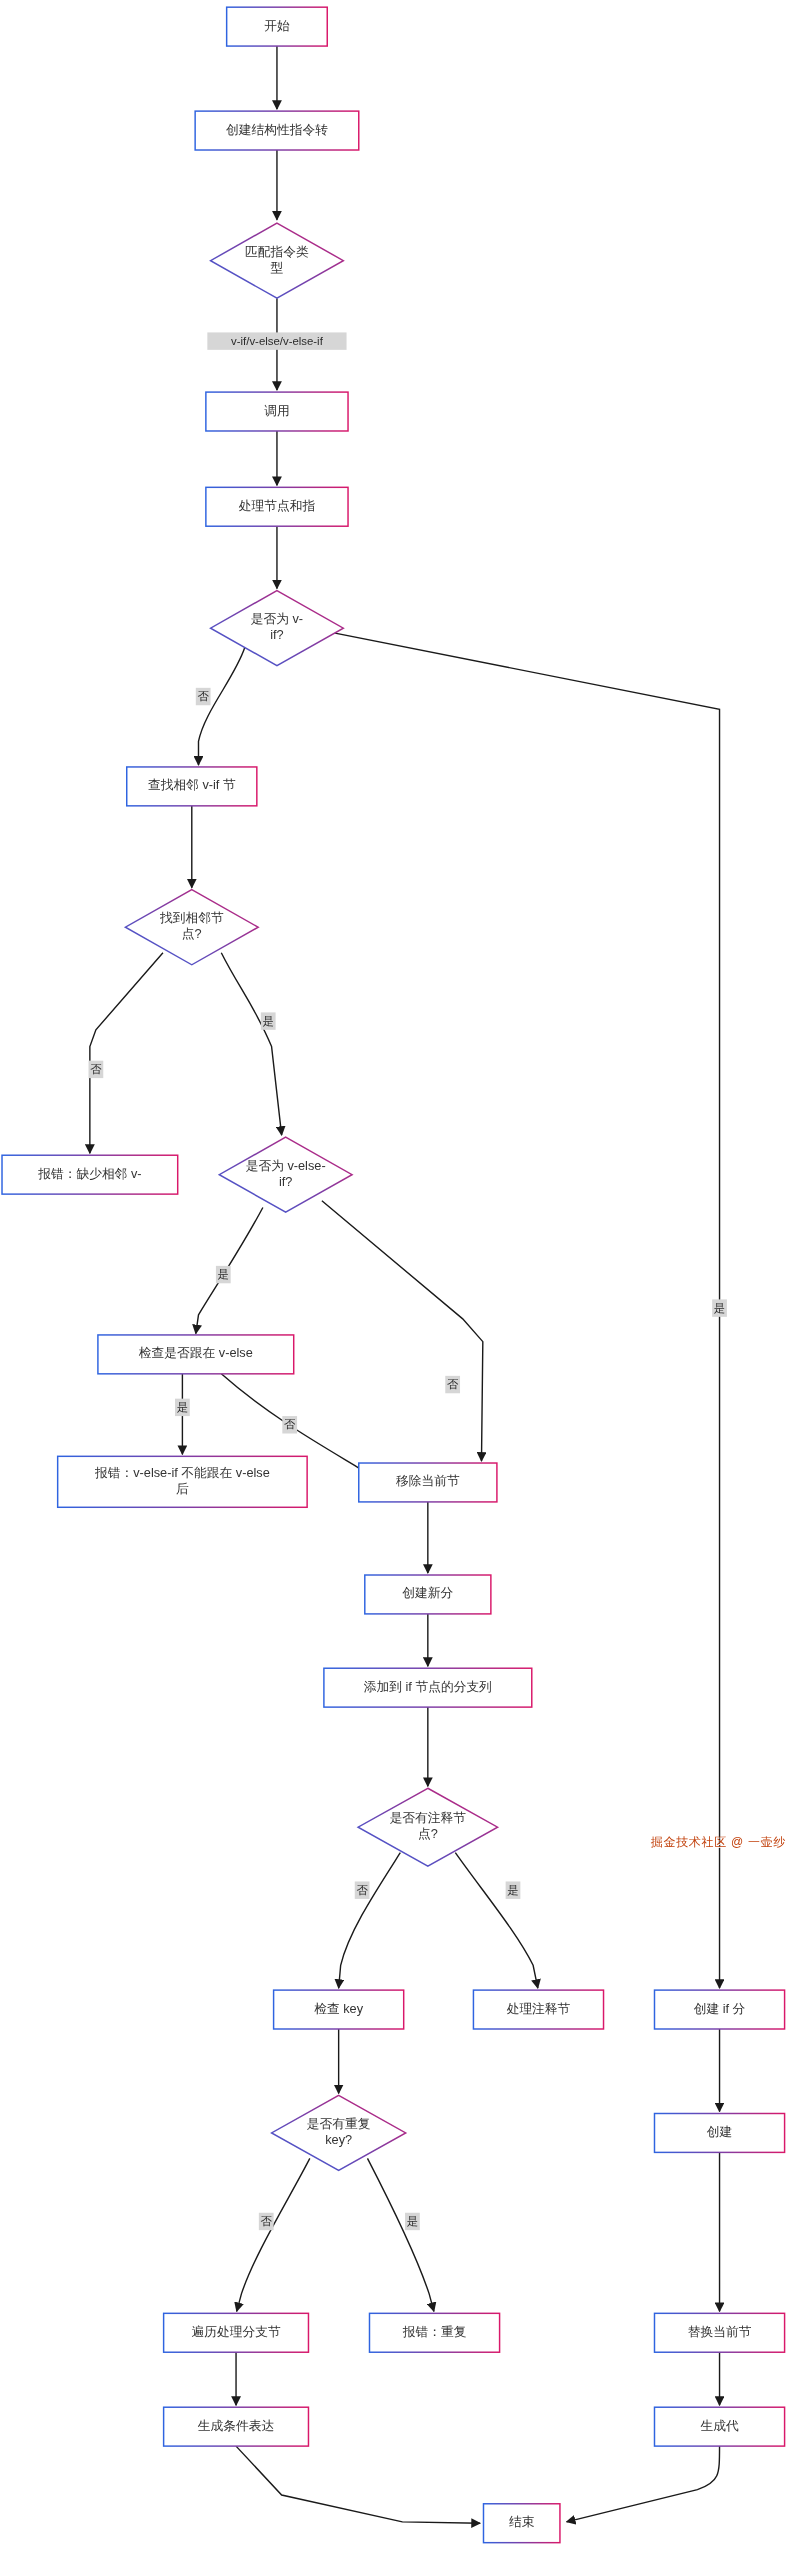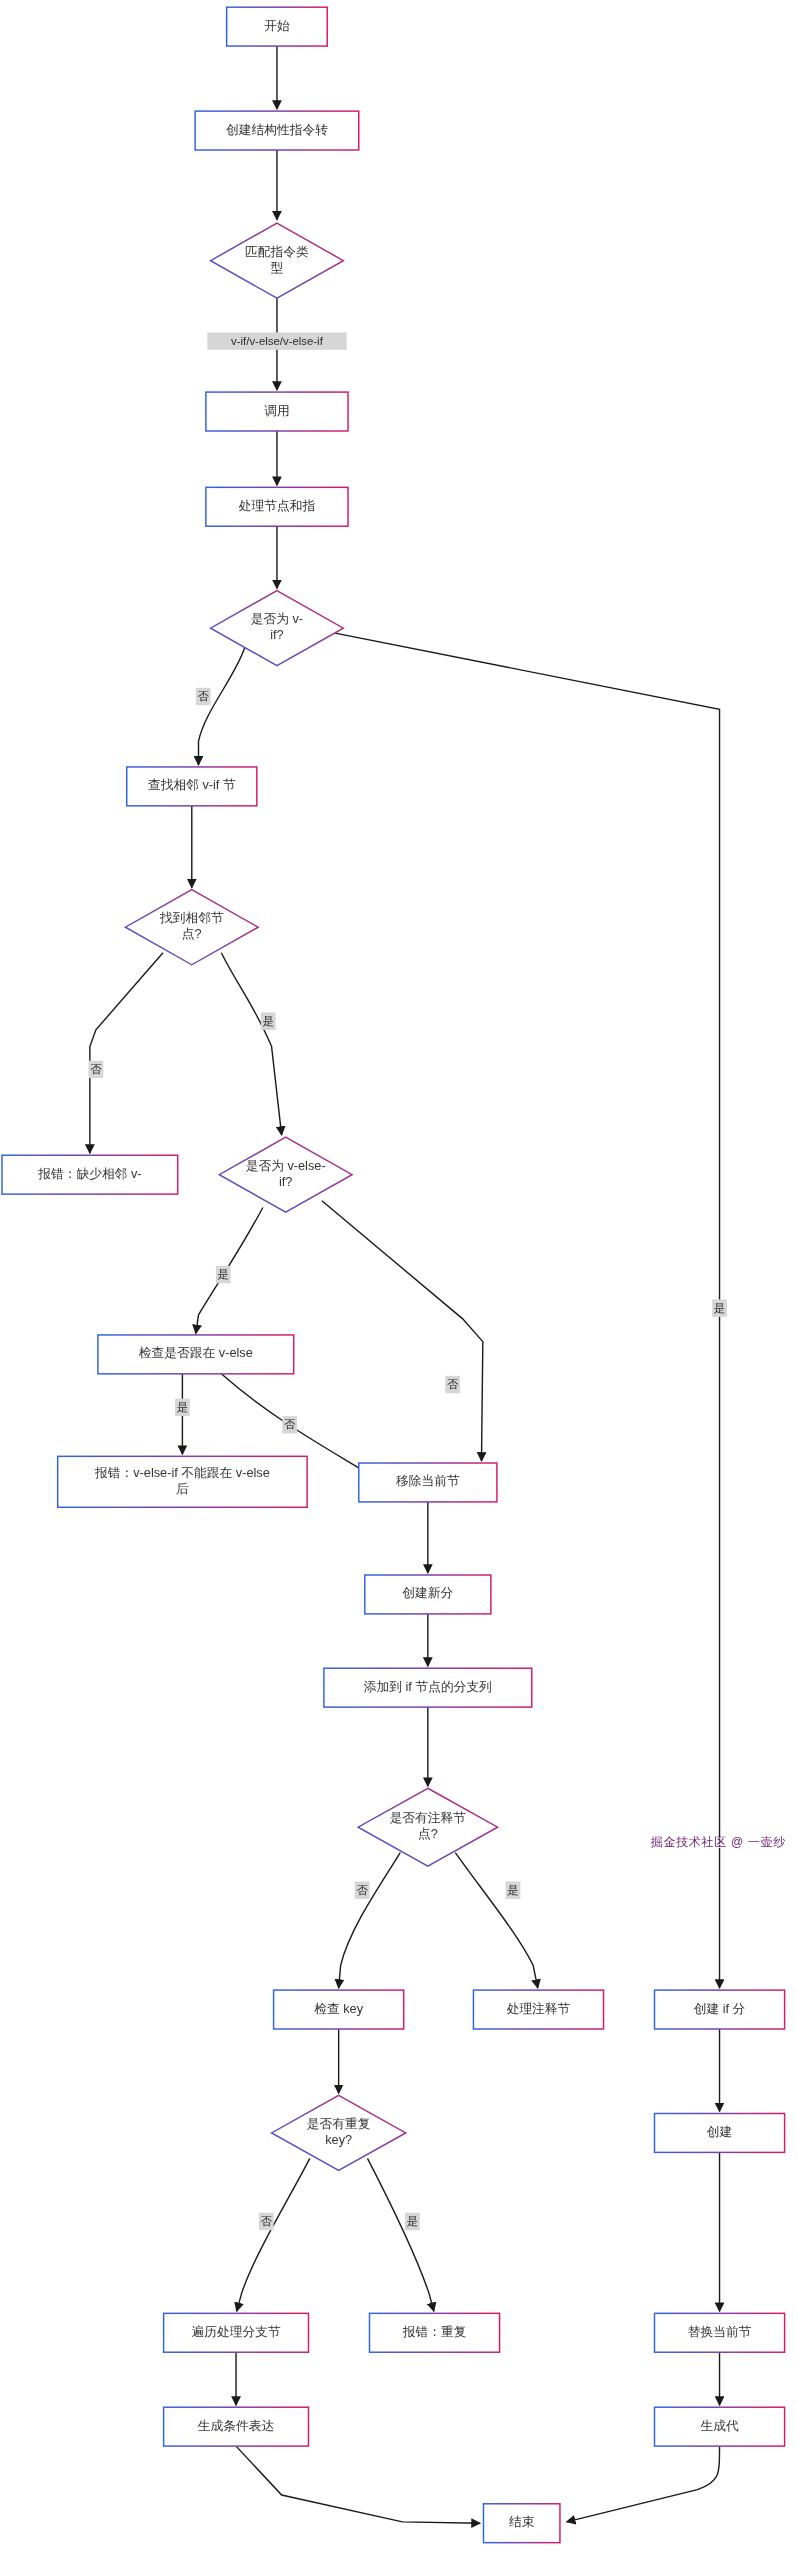--- a/index.html
+++ b/index.html
@@ -53,21 +53,21 @@
     fill: #2b2b2b;
     text-anchor: middle;
     dominant-baseline: middle;
   }
   .watermark {
     position: absolute;
     right: 12px;
     bottom: 10.7px;
     font-family: "Liberation Sans", "DejaVu Sans", sans-serif;
     font-size: 12px;
-    color: #701a75;
+    color: #c2410c;
     letter-spacing: 0.7px;
     text-shadow: 0.7px 0.7px 0 #ffffff;
     user-select: none;
     white-space: nowrap;
   }
 </style>
 </head>
 <body>
 
 <div id="flow-root">

